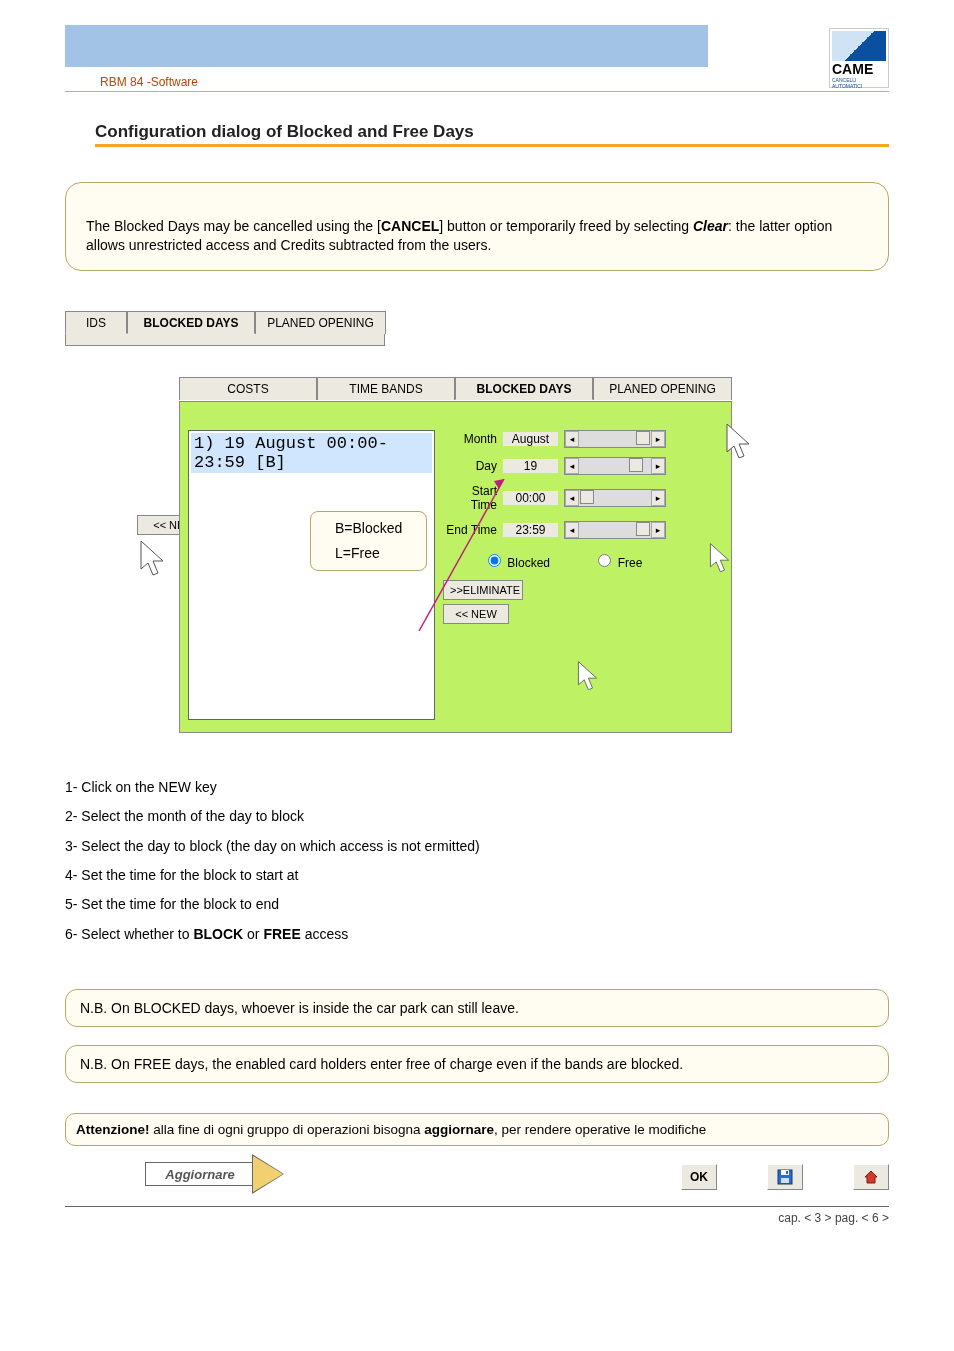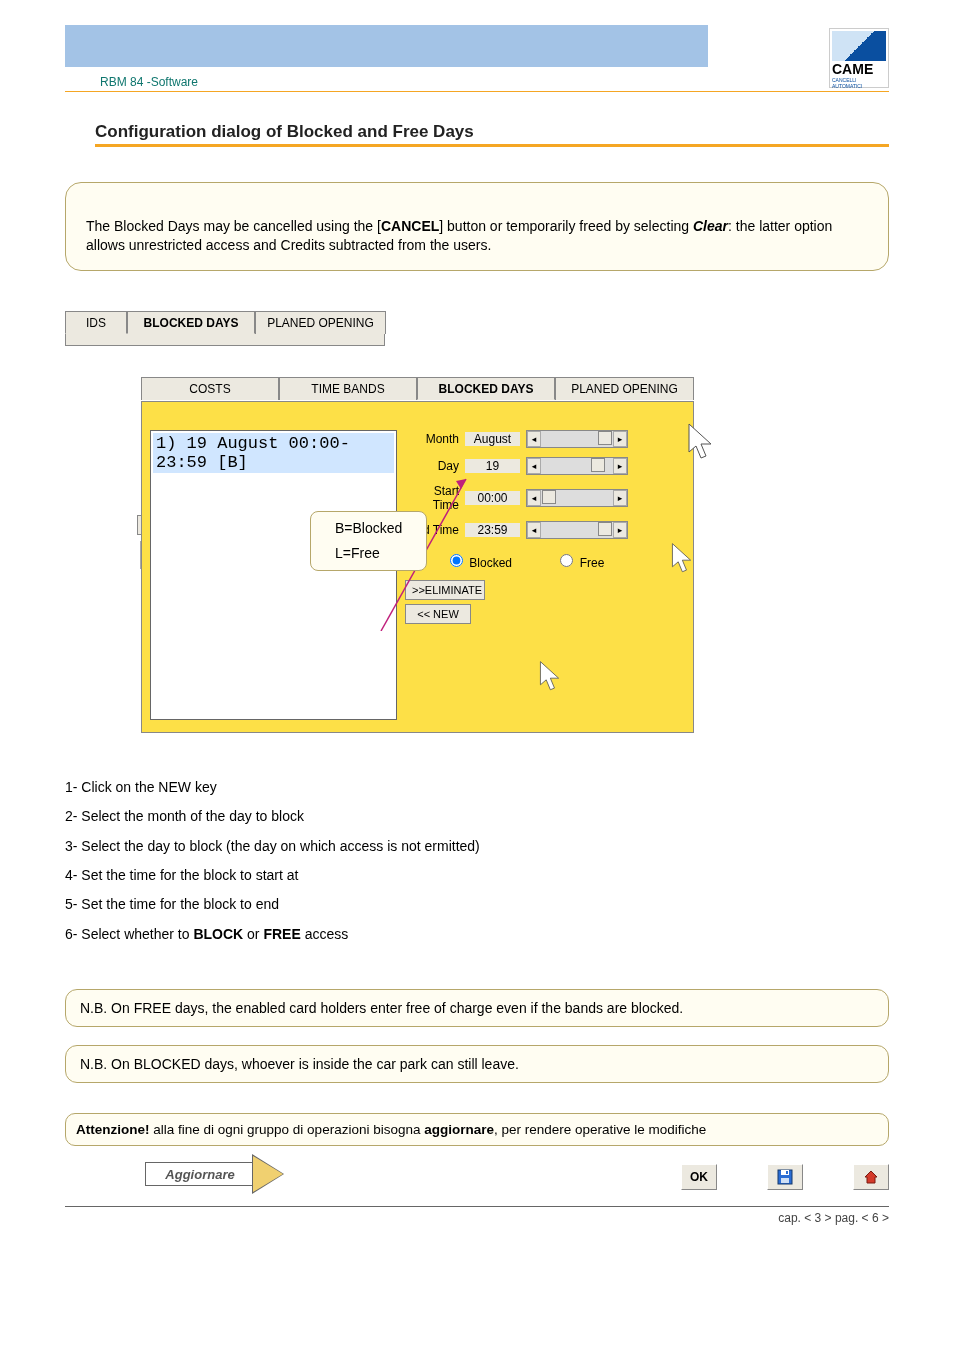--- a/index.html
+++ b/index.html
@@ -36,21 +36,21 @@
     font-weight: bold;
     font-family: Arial Black, Arial;
     color: #000;
   }
   .logo-sub {
     font-size: 5px;
     color: #0a4fa0;
   }
   .header-line {
     font-size: 12px;
-    color: #0f766e;
+    color: #c2410c;
     padding: 0 0 2px 35px;
     border-bottom: 1px solid #f5a623;
   }
   .section-title {
     font-size: 17px;
     font-weight: bold;
     color: #222;
     margin: 30px 0 2px 30px;
   }
   .title-underline {
@@ -86,24 +86,24 @@
     font-size: 12px;
     text-align:center;
     padding-top: 4px;
   }
   .tab-active { font-weight: bold; z-index:2; background:#ece9e0; }
   .dlg1 .t1 { left:-1px; width:62px; border-bottom:1px solid #ece9e0;}
   .dlg1 .t2 { left:61px; width:128px; border-bottom:1px solid #ece9e0;}
   .dlg1 .t3 { left:189px; width:131px; }
   .dlg2 {
     position: relative;
-    background: #fde047;
+    background: #bef264;
     border: 1px solid #888;
     width: 553px;
-    margin-left: 76px;
+    margin-left: 114px;
     margin-top: 55px;
     padding: 28px 8px 12px 8px;
   }
   .dlg2 .t1 { left:-1px; width:138px; top:-25px;}
   .dlg2 .t2 { left:137px; width:138px; top:-25px;}
   .dlg2 .t3 { left:275px; width:138px; top:-25px; font-weight:bold; border-bottom:1px solid #ece9e0;}
   .dlg2 .t4 { left:413px; width:139px; top:-25px;}
   .dlg2 .tab { position:absolute; }
   .listbox {
     background:#fff;
@@ -374,22 +374,22 @@
     <div>1- Click on the NEW key</div>
     <div>2- Select the month of the day to block</div>
     <div>3- Select the day to block (the day on which access is not ermitted)</div>
     <div>4- Set the time for the block to start at</div>
     <div>5- Set the time for the block to end</div>
     <div>
       <span>6- Select whether to </span><b>BLOCK</b><span> or </span><b>FREE</b><span> access</span>
     </div>
   </div>
 
+  <div class="note-box">N.B. On BLOCKED days, whoever is inside the car park can still leave.</div>
   <div class="note-box">N.B. On FREE days, the enabled card holders enter free of charge even if the bands are blocked.</div>
-  <div class="note-box">N.B. On BLOCKED days, whoever is inside the car park can still leave.</div>
 
   <div class="warn-box">
     <b>Attenzione!</b><span> alla fine di ogni gruppo di operazioni bisogna </span><b>aggiornare</b><span>, per rendere operative le modifiche</span>
   </div>
 
   <div class="btn-row">
     <div class="arrow-btn">
       <div class="arrow-head-border"></div>
       <div class="arrow-head"></div>
       <div class="arrow-body">Aggiornare</div>

